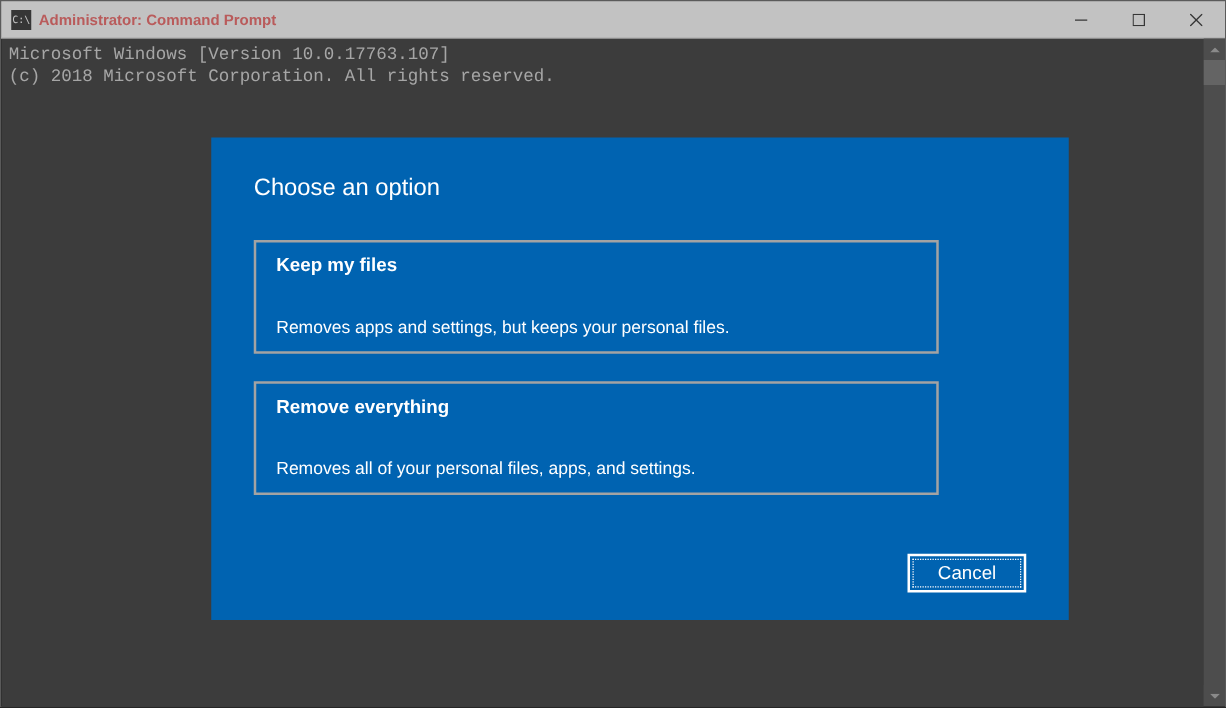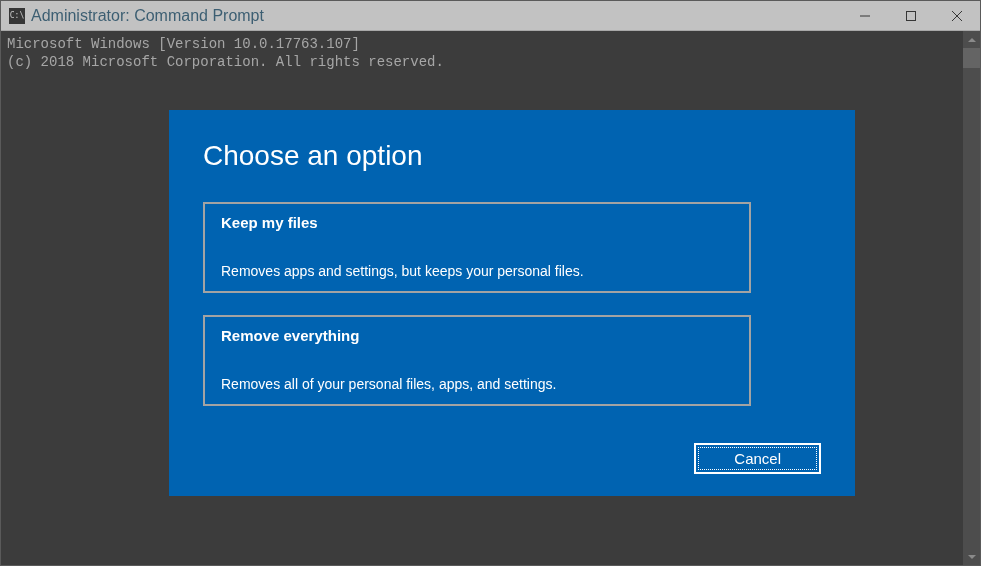--- a/index.html
+++ b/index.html
@@ -38,23 +38,24 @@
       background: #000;
       display: flex;
       align-items: center;
       justify-content: center;
       font-size: 8px;
       color: #fff;
       font-family: Consolas, monospace;
     }
     .titlebar-text {
       margin-left: 6px;
-      font-size: 16px;
-      color: #0c4a6e;
+      font-size: 12px;
+      color: #ef4444;
       flex: 1;
+      font-weight: bold;
     }
     .titlebar-controls {
       display: flex;
       height: 100%;
     }
     .titlebar-btn {
       width: 46px;
       height: 100%;
       display: flex;
       align-items: center;
@@ -120,21 +121,21 @@
       left: 168px;
       width: 686px;
       height: 386px;
       background: #0063b1;
       color: #fff;
       padding: 30px 34px 22px 34px;
       display: flex;
       flex-direction: column;
     }
     .dialog-title {
-      font-size: 28px;
+      font-size: 19px;
       font-weight: 400;
       margin-bottom: 30px;
     }
     .option-box {
       border: 2px solid #a3a3a3;
       padding: 10px 16px 12px 16px;
       margin-bottom: 22px;
       width: 548px;
       cursor: pointer;
     }
@@ -148,21 +149,21 @@
       font-weight: 400;
       margin-top: 32px;
     }
     .dialog-footer {
       margin-top: auto;
       display: flex;
       justify-content: flex-end;
     }
     .cancel-btn {
       border: 2px solid #fff;
-      padding: 5px 38px;
+      padding: 5px 22px;
       font-size: 15px;
       color: #fff;
       cursor: pointer;
       outline: 1px dotted #fff;
       outline-offset: -5px;
     }
   </style>
 </head>
 <body>
 

